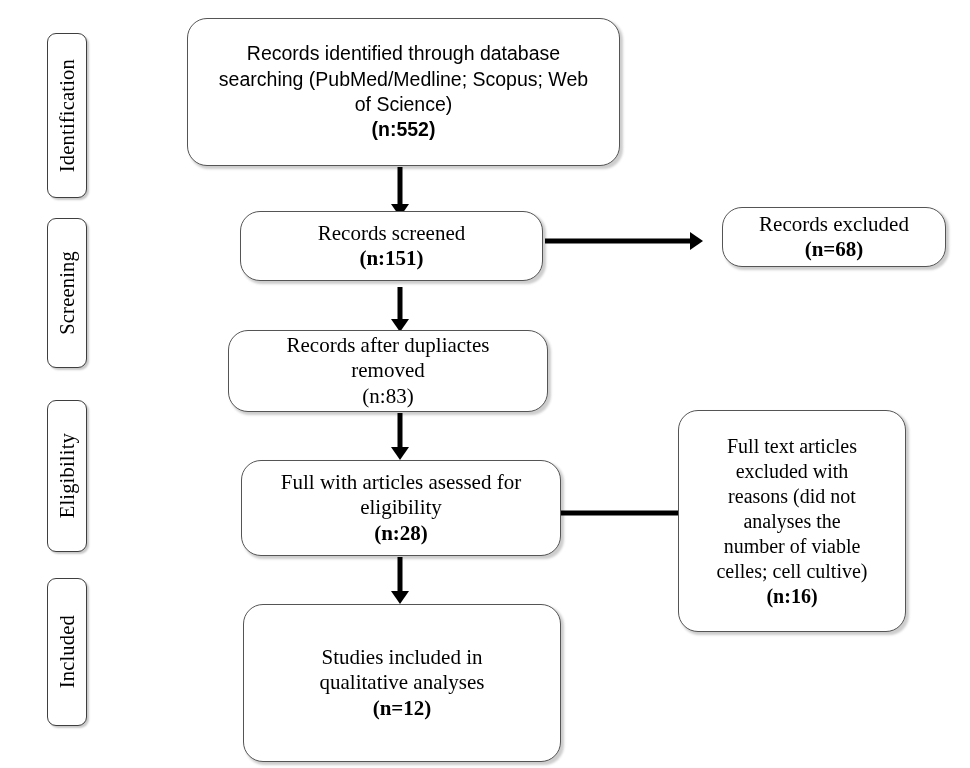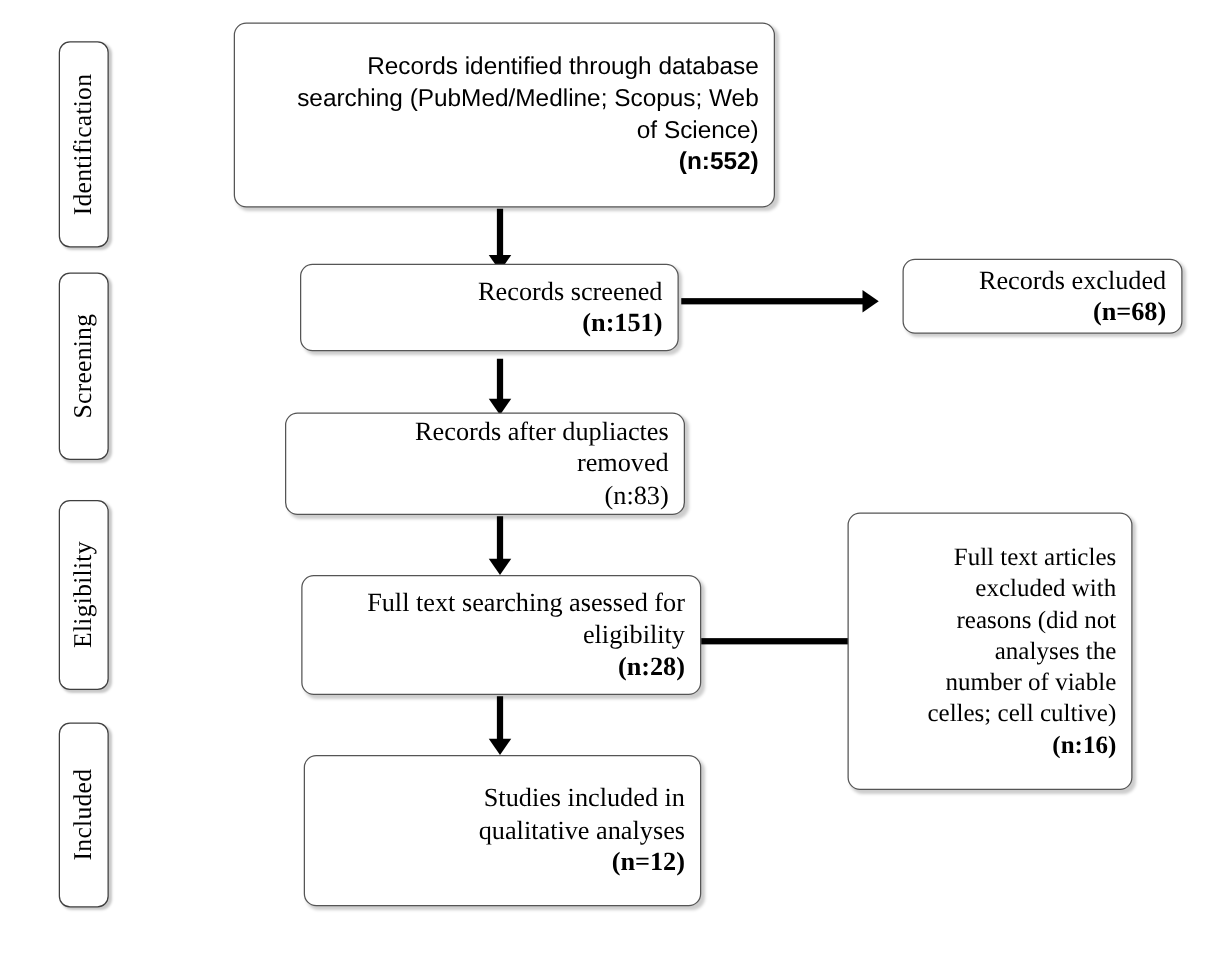--- a/index.html
+++ b/index.html
@@ -38,30 +38,30 @@
     letter-spacing: 0.2px;
     white-space: nowrap;
     color: #000000;
   }
 
   
   .node {
     position: absolute;
     border: 1.25px solid #ararara;
     border: 1.25px solid #555555;
-    border-radius: 10px;
+    border-radius: 20px;
     background: #ffffff;
     box-shadow: 2.5px 2.5px 2.5px rgba(0,0,0,0.20);
     box-sizing: border-box;
     display: flex;
     flex-direction: column;
     align-items: center;
     justify-content: center;
-    text-align: right;
-    padding: 4px 12px;
+    text-align: center;
+    padding: 4px 0;
   }
   .node .line {
     display: block;
     width: 100%;
   }
   .node .bold {
     font-weight: bold;
   }
 
   
@@ -186,21 +186,21 @@
     <span class="line">removed</span>
     <span class="line">(n:83)</span>
   </div>
 
   <div class="arrow-v" style="left:400px; top:413px; height:48px;">
     <div class="shaft" style="height:35px;"></div>
     <div class="head" style="top:34px;"></div>
   </div>
 
   <div class="node txt-serif" style="left:241px; top:460px; width:320px; height:96px;">
-    <span class="line">Full text searching asessed for</span>
+    <span class="line">Full with articles asessed for</span>
     <span class="line">eligibility</span>
     <span class="line bold">(n:28)</span>
   </div>
 
   <div class="arrow-h" style="left:561px; top:513px; width:145px;">
     <div class="shaft" style="width:134px;"></div>
     <div class="head" style="left:131px;"></div>
   </div>
 
   <div class="node txt-serif-sm" style="left:678px; top:410px; width:228px; height:222px;">
@@ -211,19 +211,19 @@
     <span class="line">number of viable</span>
     <span class="line">celles; cell cultive)</span>
     <span class="line bold">(n:16)</span>
   </div>
 
   <div class="arrow-v" style="left:400px; top:557px; height:48px;">
     <div class="shaft" style="height:35px;"></div>
     <div class="head" style="top:34px;"></div>
   </div>
 
-  <div class="node txt-serif" style="left:243px; top:604px; width:318px; height:121px;">
+  <div class="node txt-serif" style="left:243px; top:604px; width:318px; height:158px;">
     <span class="line">Studies included in</span>
     <span class="line">qualitative analyses</span>
     <span class="line bold">(n=12)</span>
   </div>
 
 </div>
 
 </body></html>

